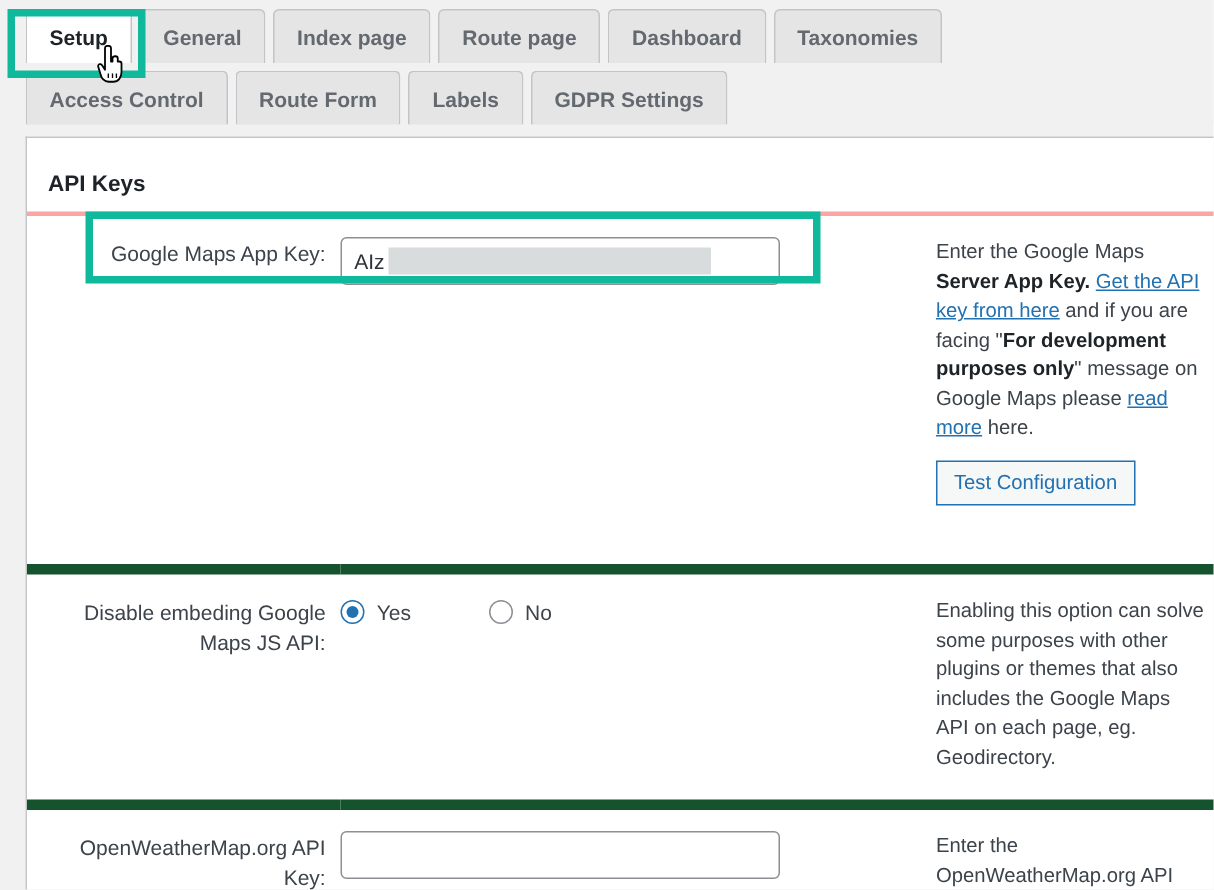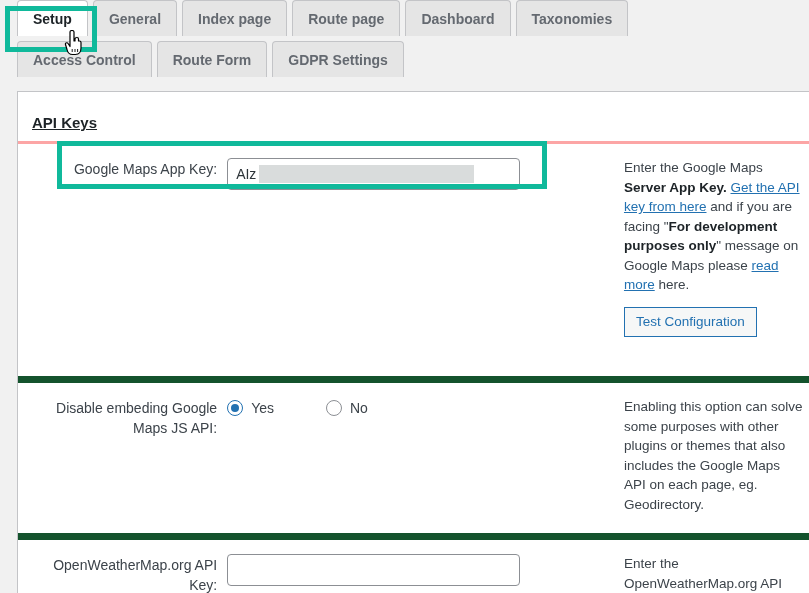--- a/index.html
+++ b/index.html
@@ -20,20 +20,21 @@
   
   .tab-bar {
     position: absolute;
     left: 0;
     top: 0;
     width: 809px;
     background: #f1f1f1;
   }
   .tab-row {
     display: flex;
+    align-items: flex-end;
     padding-left: 17px;
     box-sizing: border-box;
     height: 42px;
   }
   .tab-row.row2 {
     height: 42px;
     margin-top: -1px;
   }
   .tab {
     position: relative;
@@ -83,21 +84,20 @@
     border-bottom: none;
     box-sizing: border-box;
   }
   h2.section-title {
     margin: 0;
     padding: 22px 0 10px 14px;
     font-size: 15px;
     font-weight: bold;
     color: #1d2327;
     font-family: "Liberation Sans", sans-serif;
-    text-decoration: underline;
   }
 
   
   .form-table {
     width: 100%;
     border-collapse: collapse;
   }
   .form-table tr {
     border-top: 7px solid #14532d;
   }
@@ -239,20 +239,21 @@
     <div class="tab"><span>General</span></div>
     <div class="tab"><span>Index page</span></div>
     <div class="tab"><span>Route page</span></div>
     <div class="tab"><span>Dashboard</span></div>
     <div class="tab"><span>Taxonomies</span></div>
   </div>
 
   <div class="tab-row row2">
     <div class="tab"><span>Access Control</span></div>
     <div class="tab"><span>Route Form</span></div>
+    <div class="tab"><span>Labels</span></div>
     <div class="tab"><span>GDPR Settings</span></div>
   </div>
 
 </div>
 
 <div class="tab-highlight"></div>
 
 <svg class="cursor" viewBox="0 0 22 26">
   <path d="M7 2 C7 1 8 0.5 9 0.5 C10 0.5 11 1 11 2 L11 11 L12 11 L12 9 C12 8 13 7.5 14 7.5 C15 7.5 15.5 8 15.5 9 L15.5 11 L16.5 11 C17.5 11 18 11.5 18 12.5 L18 18 C18 21.5 16 24.5 12.5 24.5 L9.5 24.5 C6.5 24.5 4.5 22 4 19.5 L2.5 14.5 C2.2 13.5 3 12.5 4 12.8 C4.6 13 5 13.4 5.4 14 L7 16.5 Z" fill="#ffffff" stroke="#000000" stroke-width="1.2" stroke-linejoin="round"></path>
   <line x1="9.2" y1="19" x2="9.2" y2="22" stroke="#000" stroke-width="0.9"></line>

